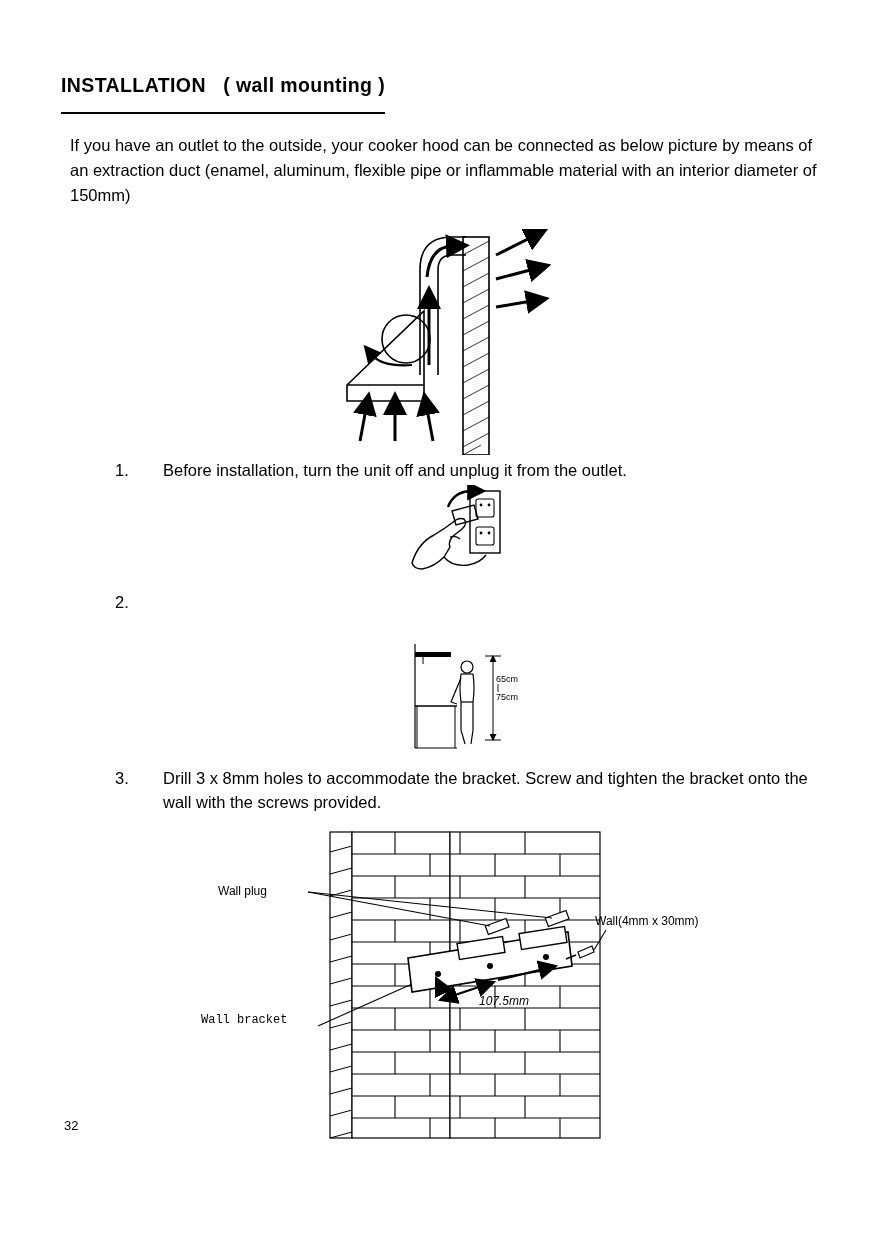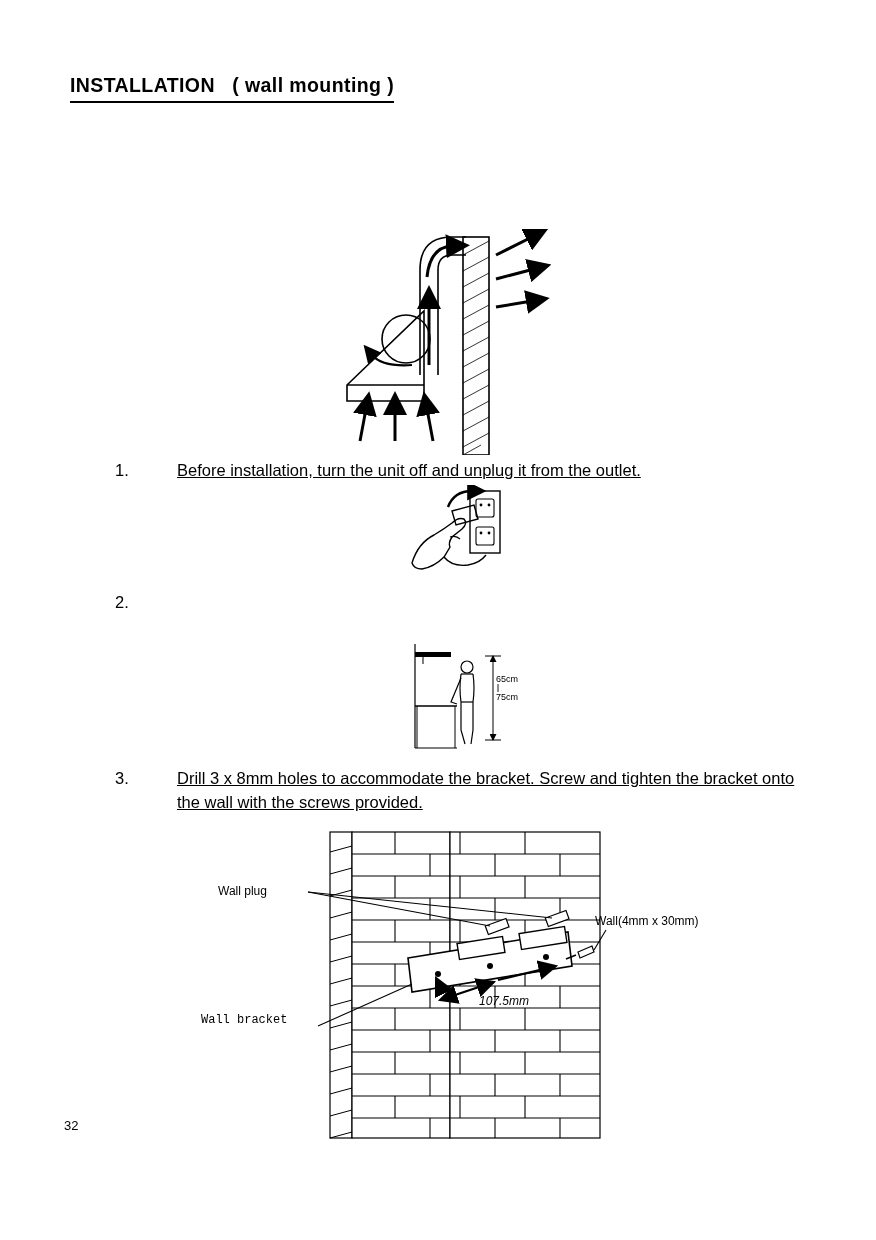--- a/index.html
+++ b/index.html
@@ -16,27 +16,27 @@
     overflow: hidden;
   }
   .page {
     position: relative;
     width: 876px;
     height: 1240px;
     box-sizing: border-box;
   }
   .heading {
     position: absolute;
-    left: 70px;
+    left: 61px;
     top: 74px;
     font-size: 19.5px;
     font-weight: bold;
     letter-spacing: 0.4px;
     border-bottom: 2px solid #000;
-    padding-bottom: 4px;
+    padding-bottom: 15px;
     display: inline-block;
     white-space: pre;
   }
   .intro {
     position: absolute;
     left: 70px;
     top: 133px;
     width: 760px;
     font-size: 16.5px;
     line-height: 25px;
@@ -46,23 +46,22 @@
     font-size: 16.5px;
     line-height: 24px;
   }
   .step .num {
     position: absolute;
     left: 0;
     top: 0;
     width: 46px;
   }
   .step .txt {
-    margin-left: 62px;
+    margin-left: 48px;
     display: block;
-    text-decoration: underline;
   }
   .step1 { left: 115px; top: 458px; width: 700px; }
   .step2 { left: 115px; top: 590px; width: 700px; }
   .step3 { left: 115px; top: 766px; width: 700px; }
 
   .fig { position: absolute; text-align: right; }
   .fig-duct  { left: 300px; top: 215px; }
   .fig-plug  { left: 400px; top: 485px; }
   .fig-dist  { left: 395px; top: 640px; }
   .fig-wall  { left: 190px; top: 830px; }
@@ -83,20 +82,21 @@
   .lbl-wallbracket { left: 201px; top: 1013px; font-family: Liberation Mono, monospace; }
   .lbl-dim         { left: 479px; top: 994px; font-style: italic; }
 </style>
 </head>
 <body>
 
 <div class="page">
 
   <div class="heading">INSTALLATION   ( wall mounting )</div>
 
+  <div class="intro">If you have an outlet to the outside, your cooker hood can be connected as below picture by means of an extraction duct (enamel, aluminum, flexible pipe or inflammable material with an interior diameter of 150mm)</div>
 
   <div class="fig fig-duct">
     <svg width="280" height="240" viewBox="0 0 280 240" xmlns="http://www.w3.org/2000/svg">
       <defs>
         <marker id="ah" markerWidth="8" markerHeight="8" refX="2" refY="4" orient="auto">
           <path d="M0,0 L8,4 L0,8 Z" fill="#000"></path>
         </marker>
       </defs>
 
       <rect x="163" y="22" width="26" height="218" fill="none" stroke="#000" stroke-width="1.6"></rect>

